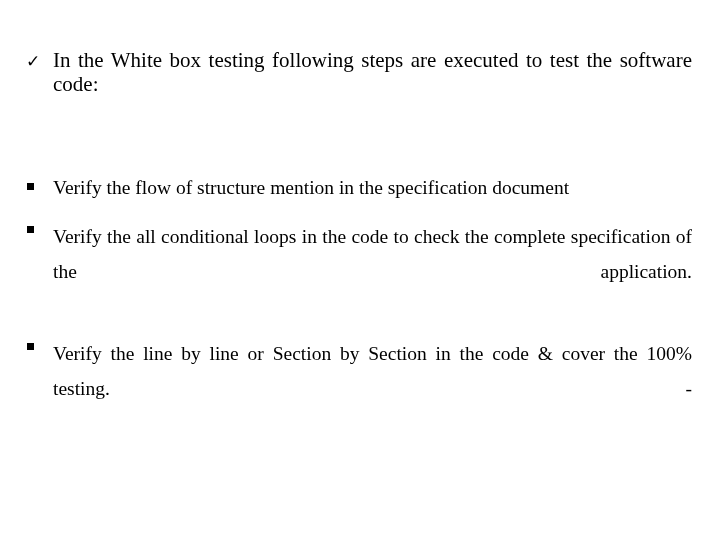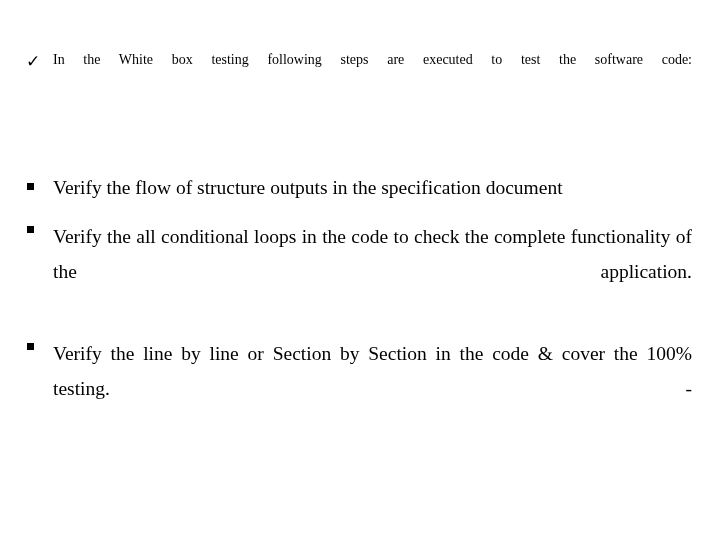--- a/index.html
+++ b/index.html
@@ -40,21 +40,21 @@
     left: 0;
     top: 1px;
     width: 18px;
     font-size: 17px;
     line-height: 24px;
     text-align: left;
     font-family: "DejaVu Sans", sans-serif;
   }
   .intro-text {
     display: block;
-    font-size: 14px;
+    font-size: 21px;
     line-height: 24px;
     text-align: justify;
     text-justify: inter-word;
     hyphens: none;
   }
   .intro-text::after {
     content: "";
     display: inline-block;
     width: 100%;
   }
@@ -114,27 +114,27 @@
       <span class="intro-text">In the White box testing following steps are executed to test the software code:</span>
     </div>
   </div>
 
   <ul class="bullet-list">
 
 
 
     <li class="bullet-item">
       <span class="bullet-marker"></span>
-      <span class="bullet-text">Verify the flow of structure outputs in the specification document</span>
+      <span class="bullet-text">Verify the flow of structure mention in the specification document</span>
     </li>
 
 
     <li class="bullet-item multiline">
       <span class="bullet-marker"></span>
-      <span class="bullet-text">Verify the all conditional loops in the code to check the complete functionality of the application.</span>
+      <span class="bullet-text">Verify the all conditional loops in the code to check the complete specification of the application.</span>
     </li>
 
     <li class="bullet-item multiline">
       <span class="bullet-marker"></span>
       <span class="bullet-text">Verify the line by line or Section by Section in the code &amp; cover the 100% testing. -</span>
     </li>
 
   </ul>
 
 </div>

